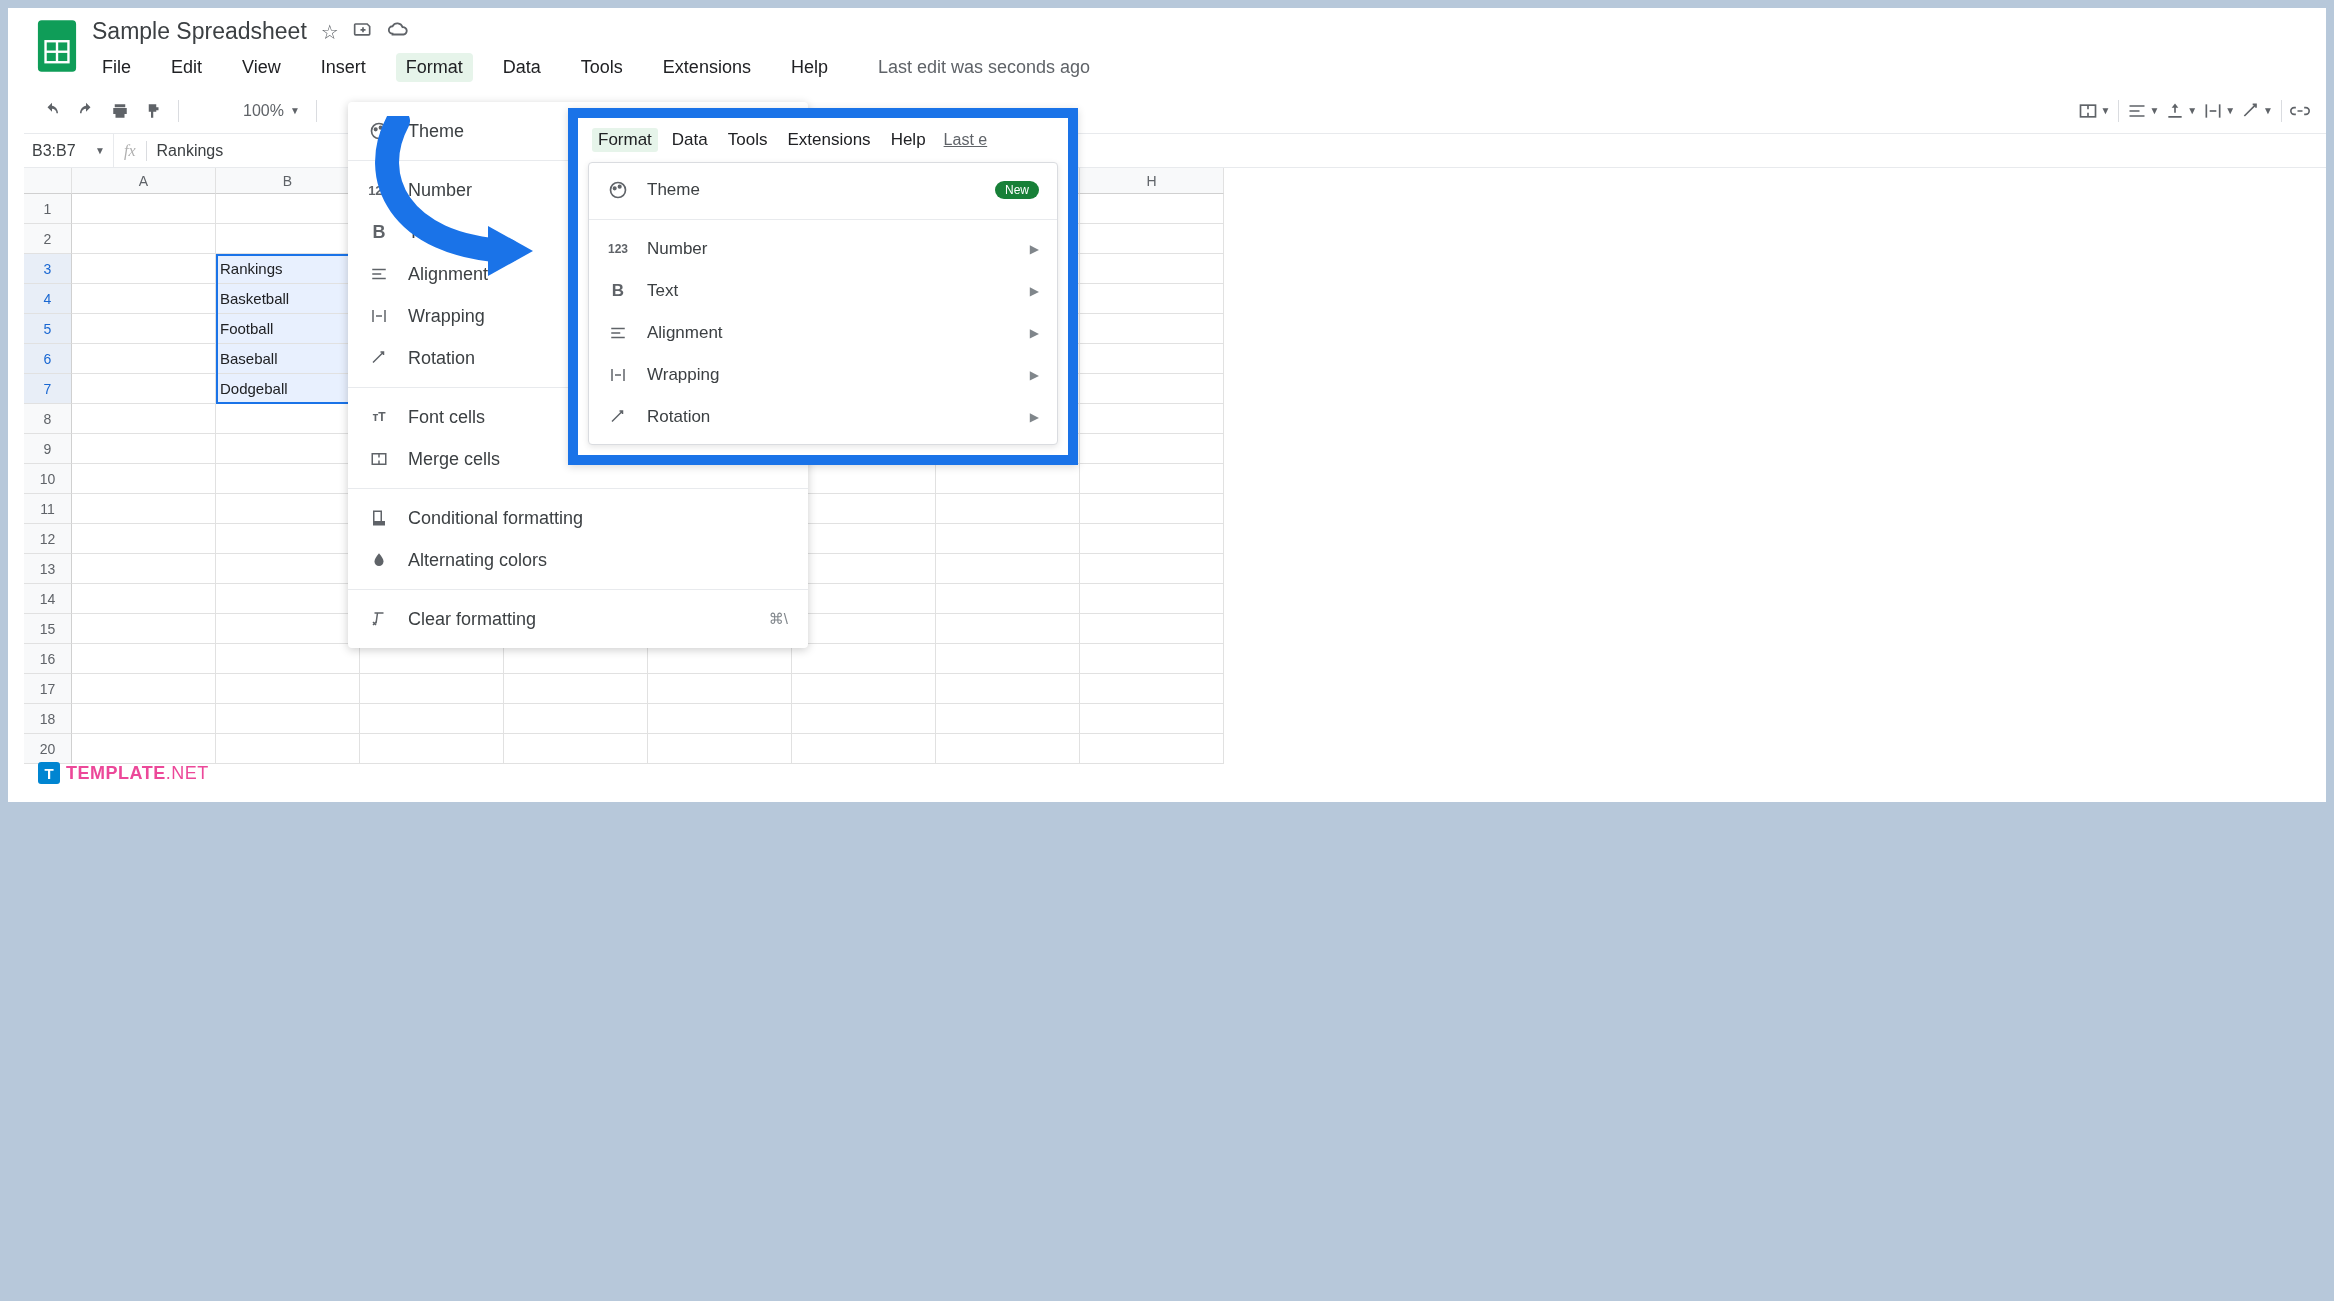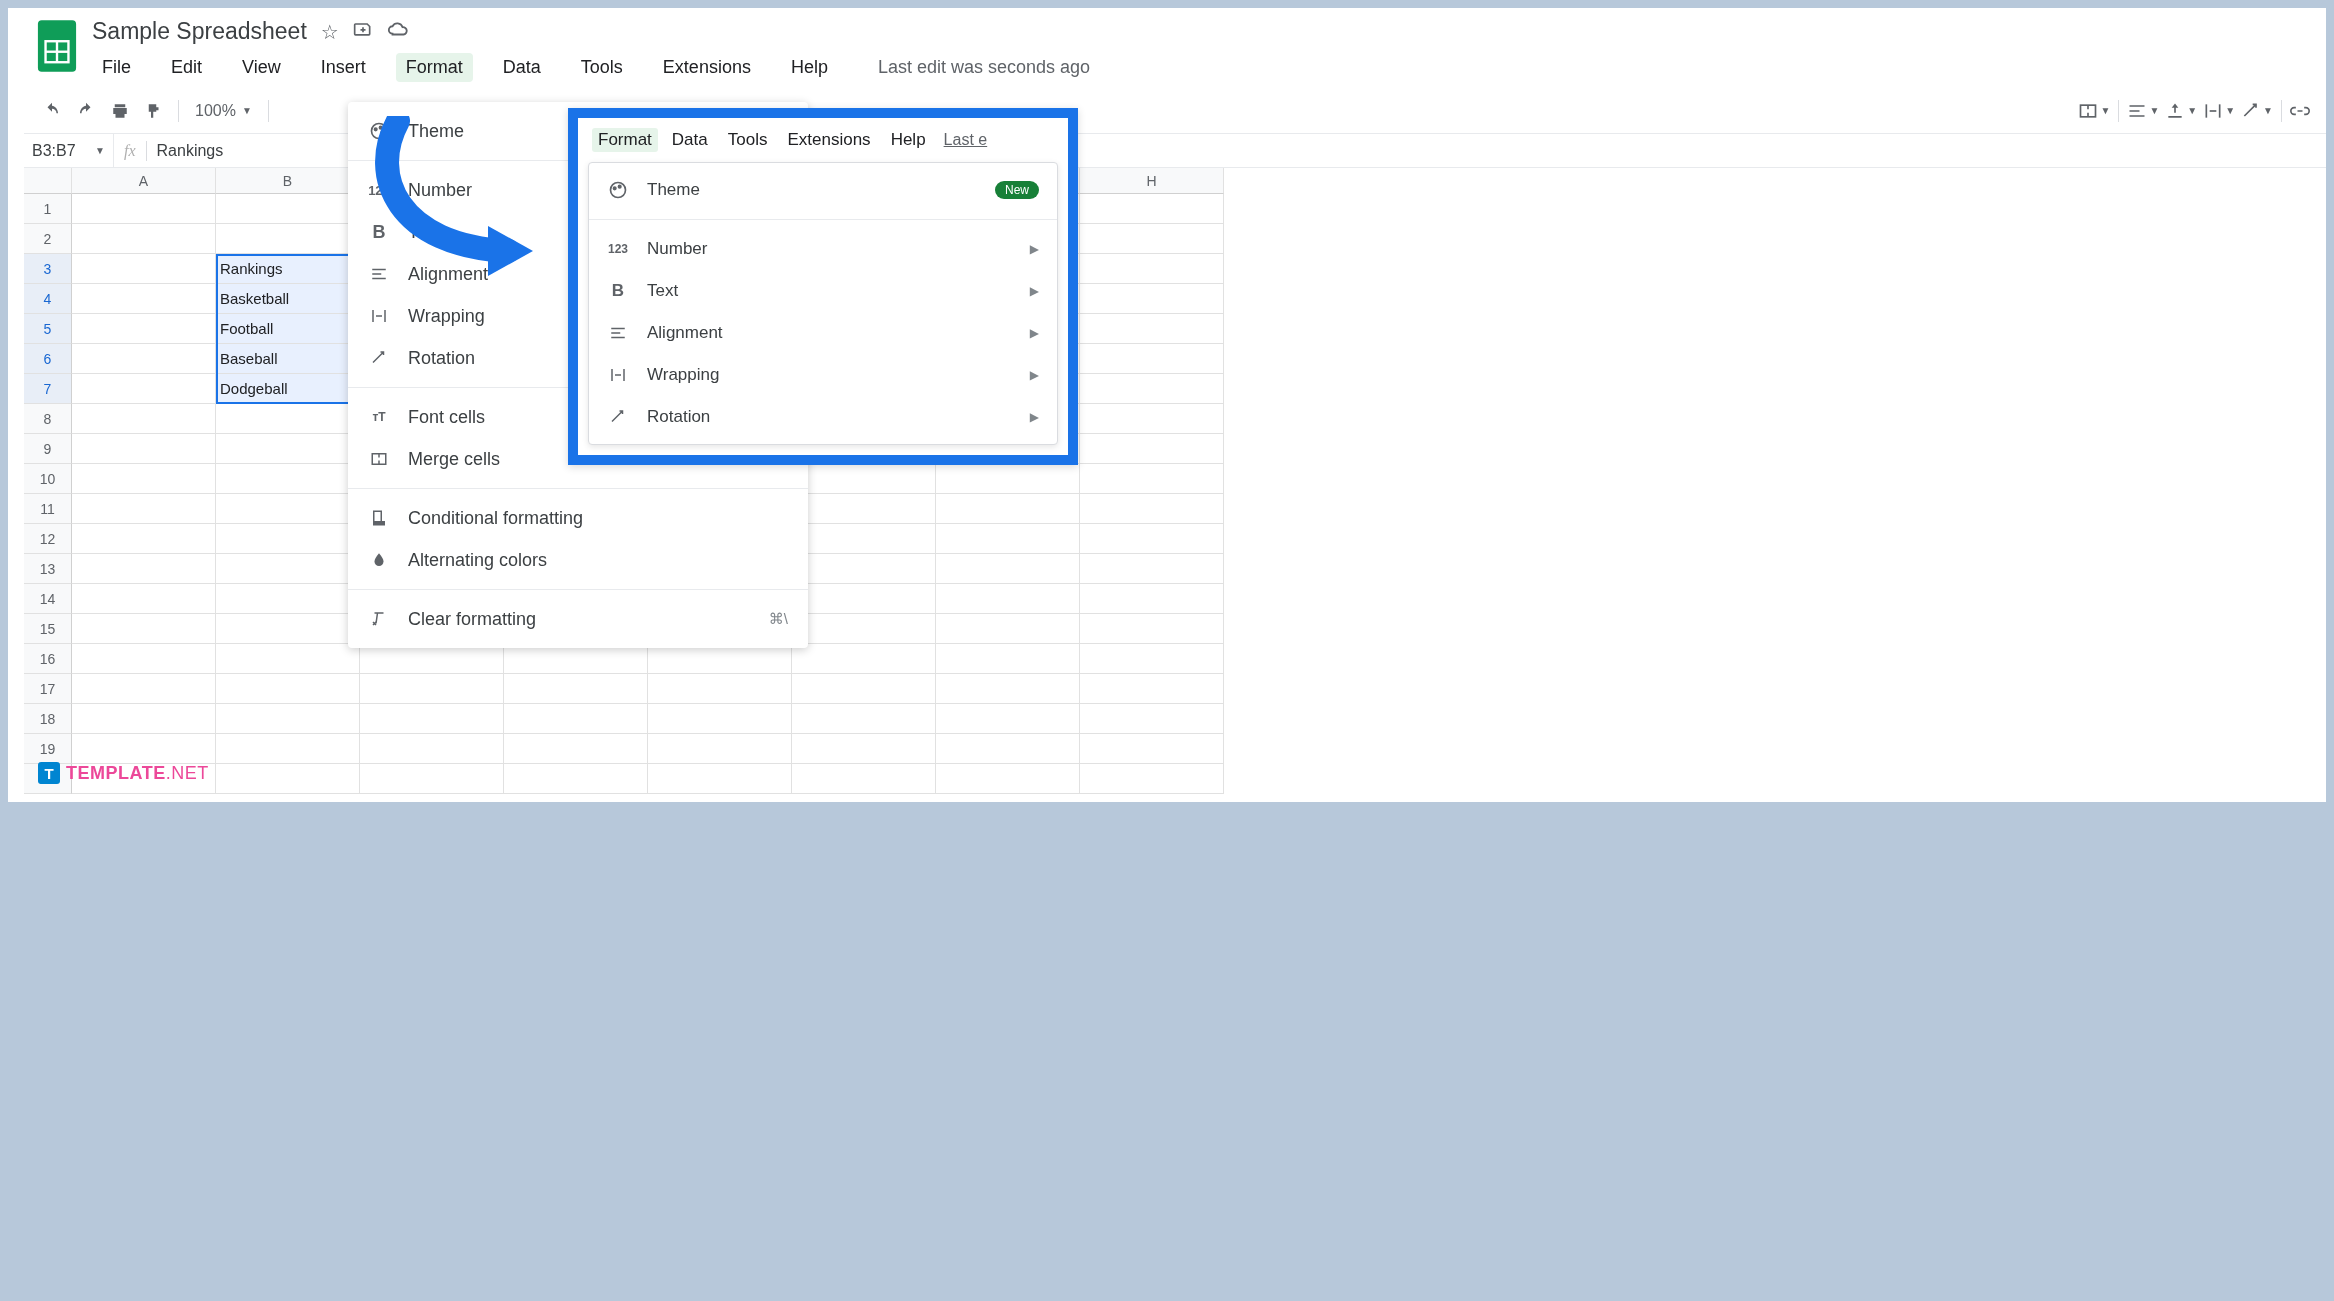--- a/index.html
+++ b/index.html
@@ -17,21 +17,21 @@
 
 .menubar { display: flex; align-items: center; gap: 20px; padding-bottom: 6px; }
 .menu-item { padding: 4px 10px; font-size: 18px; color: #202124; border-radius: 4px; cursor: pointer; }
 .menu-item.active { background: #e6f4ea; }
 .last-edit { margin-left: 20px; color: #5f6368; font-size: 18px; cursor: pointer; }
 
 
 .toolbar { display: flex; align-items: center; padding: 6px 14px; border-bottom: 1px solid #e8eaed; gap: 6px; height: 46px; }
 .tb-btn { width: 28px; height: 28px; display: flex; align-items: center; justify-content: center; color: #5f6368; cursor: pointer; font-size: 18px; }
 .tb-sep { width: 1px; height: 22px; background: #dadce0; margin: 0 4px; }
-.zoom { display: flex; align-items: center; gap: 4px; font-size: 16px; color: #5f6368; padding: 0 6px; }
+.zoom { display: flex; align-items: center; gap: 4px; font-size: 16px; color: #5f6368; padding: 0 6px; margin-left: 48px; }
 .spacer { flex: 1; }
 .tb-right { display: flex; align-items: center; gap: 2px; }
 .tb-dd { display: flex; align-items: center; color: #5f6368; padding: 0 2px; cursor: pointer; }
 .tb-dd svg { width: 20px; height: 20px; }
 .caret { font-size: 10px; color: #5f6368; margin-left: 2px; }
 
 
 .fxbar { display: flex; align-items: center; border-bottom: 1px solid #e8eaed; height: 34px; }
 .namebox { width: 90px; border-right: 1px solid #e8eaed; padding: 0 8px; font-size: 16px; color: #3c4043; display: flex; align-items: center; justify-content: space-between; height: 100%; gap: 11px; }
 .fx-label { padding: 0 10px; color: #b0b0b0; font-style: italic; font-size: 16px; font-family: serif; }
@@ -410,31 +410,20 @@
           <div class="cell"></div>
           <div class="cell"></div>
           <div class="cell"></div>
           <div class="cell"></div>
           <div class="cell"></div>
           <div class="cell"></div>
           <div class="cell"></div>
           <div class="cell"></div>
         </div>
         <div class="row">
-          <div class="row-h">19</div>
-          <div class="cell"></div>
-          <div class="cell"></div>
-          <div class="cell"></div>
-          <div class="cell"></div>
-          <div class="cell"></div>
-          <div class="cell"></div>
-          <div class="cell"></div>
-          <div class="cell"></div>
-        </div>
-        <div class="row">
           <div class="row-h">20</div>
           <div class="cell"></div>
           <div class="cell"></div>
           <div class="cell"></div>
           <div class="cell"></div>
           <div class="cell"></div>
           <div class="cell"></div>
           <div class="cell"></div>
           <div class="cell"></div>
         </div>

